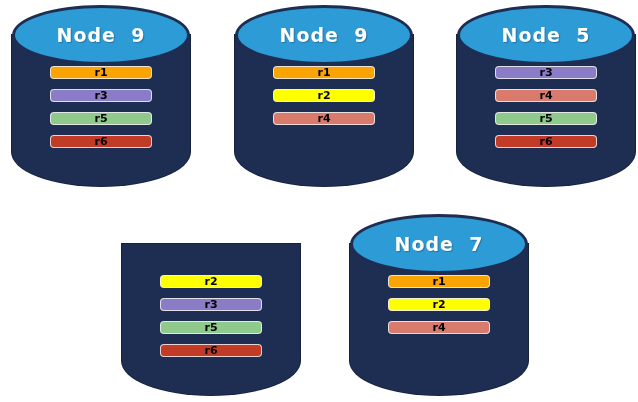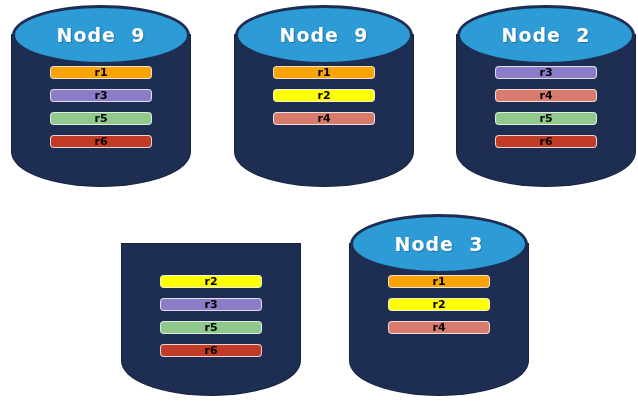--- a/index.html
+++ b/index.html
@@ -111,21 +111,21 @@
       </div>
       <div class="bar" style="background-color: rgb(217, 123, 108);">
         <span class="bar-label">r4</span>
       </div>
     </div>
   </div>
 
   <div class="cylinder cyl-n3">
     <div class="cyl-body" style="background-color: rgb(30, 45, 82);"></div>
     <div class="cyl-top" style="background-color: rgb(45, 155, 214);">
-      <span class="node-title">Node  2</span>
+      <span class="node-title">Node  5</span>
     </div>
     <div class="bars">
       <div class="bar" style="background-color: rgb(138, 124, 198);">
         <span class="bar-label">r3</span>
       </div>
       <div class="bar" style="background-color: rgb(217, 123, 108);">
         <span class="bar-label">r4</span>
       </div>
       <div class="bar" style="background-color: rgb(143, 202, 140);">
         <span class="bar-label">r5</span>
@@ -150,21 +150,21 @@
       </div>
       <div class="bar" style="background-color: rgb(194, 59, 38);">
         <span class="bar-label">r6</span>
       </div>
     </div>
   </div>
 
   <div class="cylinder cyl-n5">
     <div class="cyl-body" style="background-color: rgb(30, 45, 82);"></div>
     <div class="cyl-top" style="background-color: rgb(45, 155, 214);">
-      <span class="node-title">Node  3</span>
+      <span class="node-title">Node  7</span>
     </div>
     <div class="bars">
       <div class="bar" style="background-color: rgb(249, 164, 2);">
         <span class="bar-label">r1</span>
       </div>
       <div class="bar" style="background-color: rgb(255, 255, 0);">
         <span class="bar-label">r2</span>
       </div>
       <div class="bar" style="background-color: rgb(217, 123, 108);">
         <span class="bar-label">r4</span>

